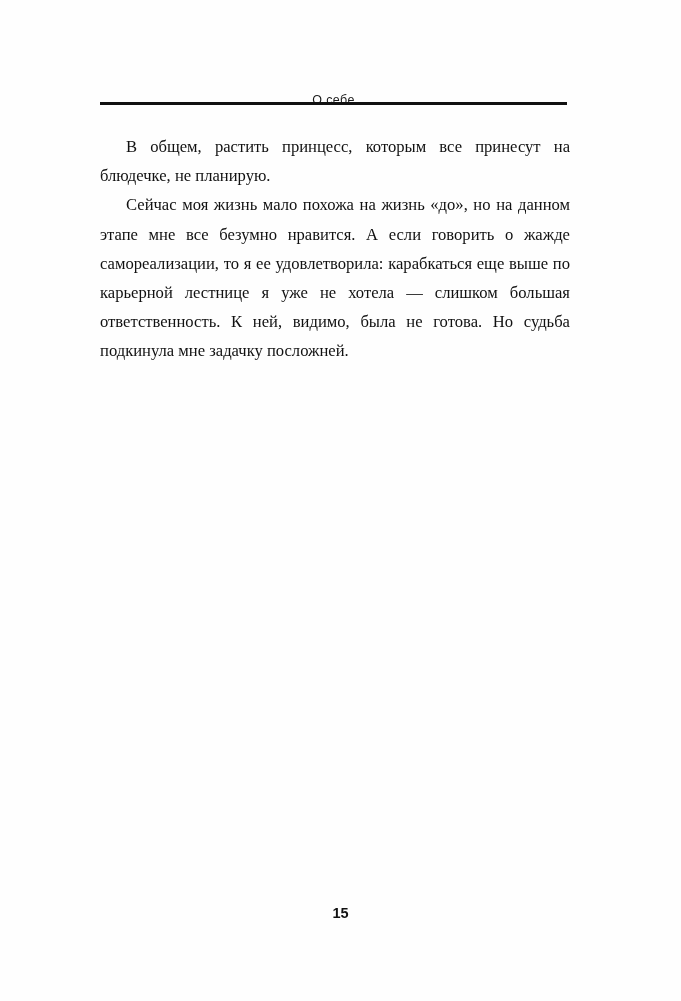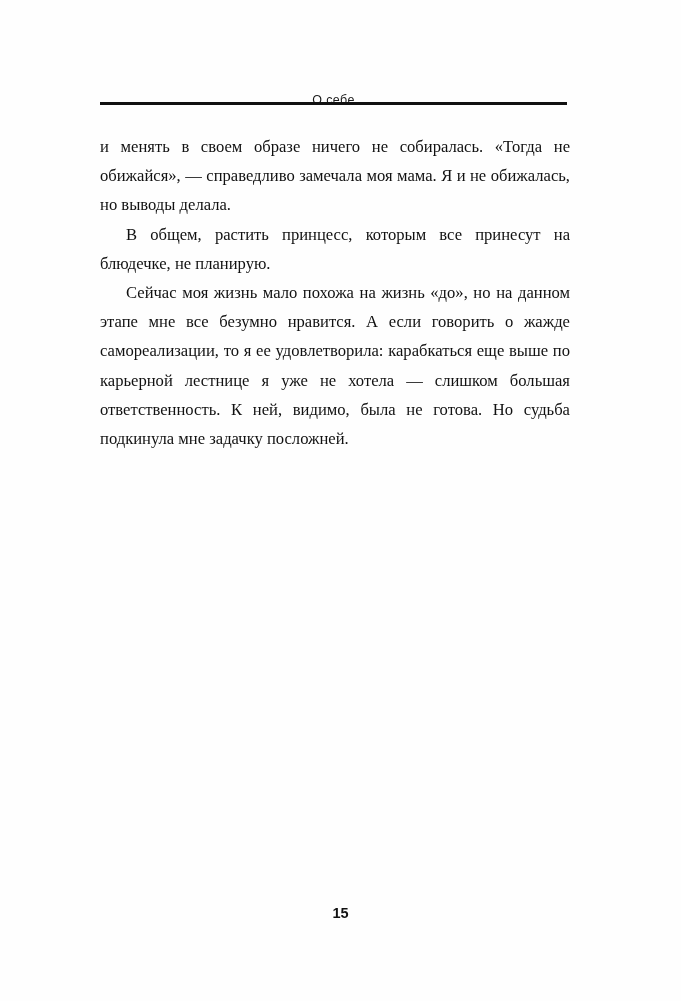--- a/index.html
+++ b/index.html
@@ -80,20 +80,19 @@
 </style>
 </head>
 <body>
 
 <div class="page">
 
   <div class="header">О себе</div>
   <div class="header-rule"></div>
 
   <div class="content">
-    <p class="flush">и менять в своем образе ничего не собиралась. «Тогда не обижайся», — справедливо замечала моя мама. Я и не обижалась, но выводы делала.</p>
     <p class="indent">В общем, растить принцесс, которым все принесут на блюдечке, не планирую.</p>
     <p class="indent">Сейчас моя жизнь мало похожа на жизнь «до», но на данном этапе мне все безумно нравится. А если говорить о жажде самореализации, то я ее удовлетворила: карабкаться еще выше по карьерной лестнице я уже не хотела — слишком большая ответственность. К ней, видимо, была не готова. Но судьба подкинула мне задачку посложней.</p>
   </div>
 
   <div class="folio">15</div>
 
 </div>
 
 </body></html>

